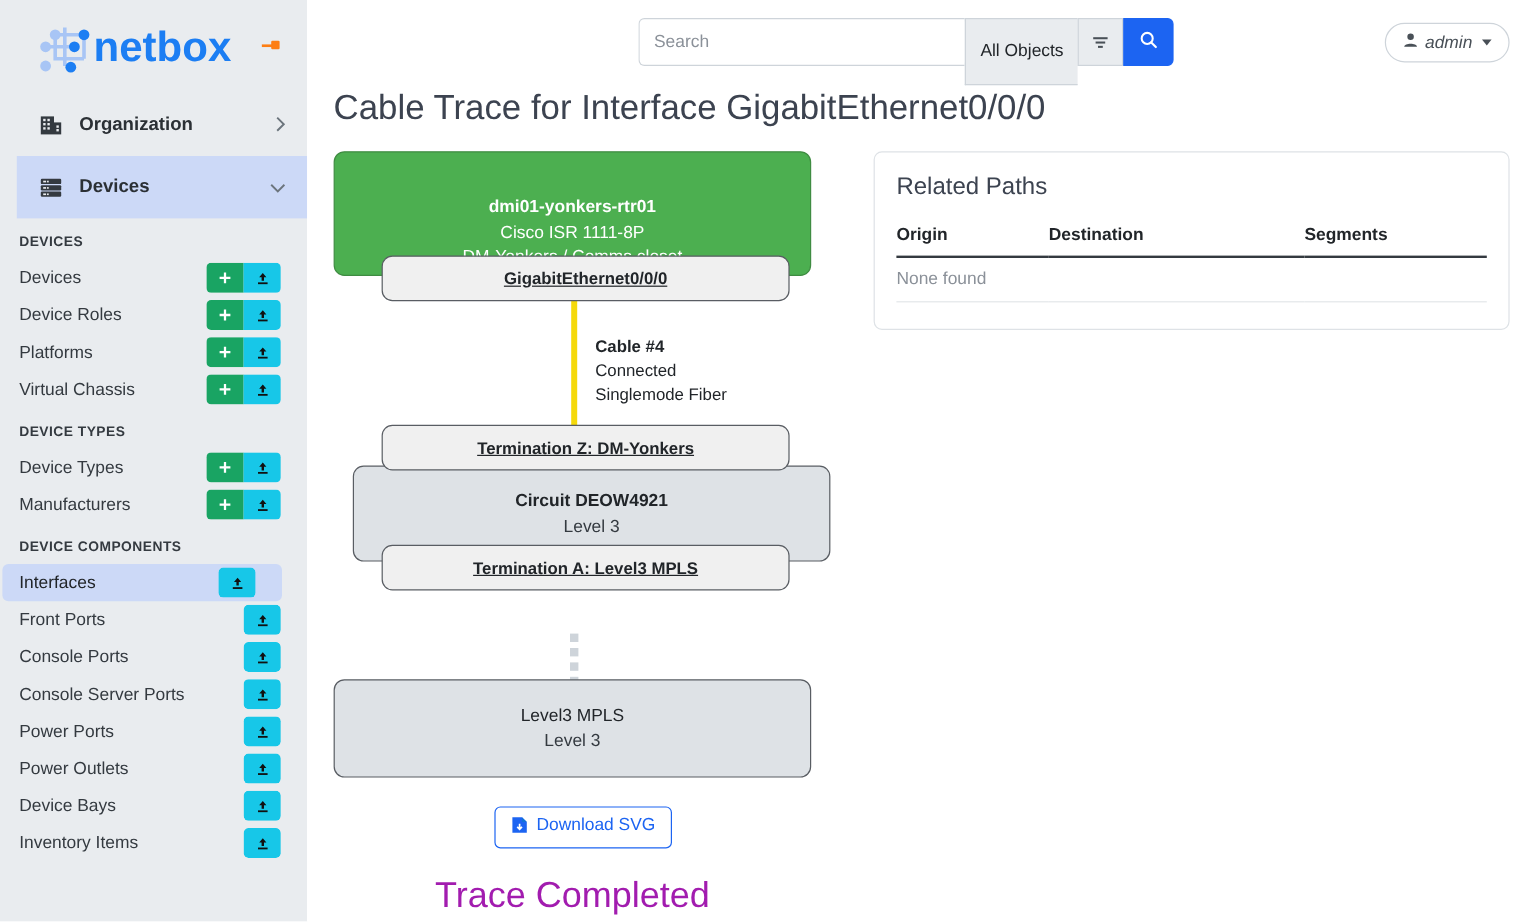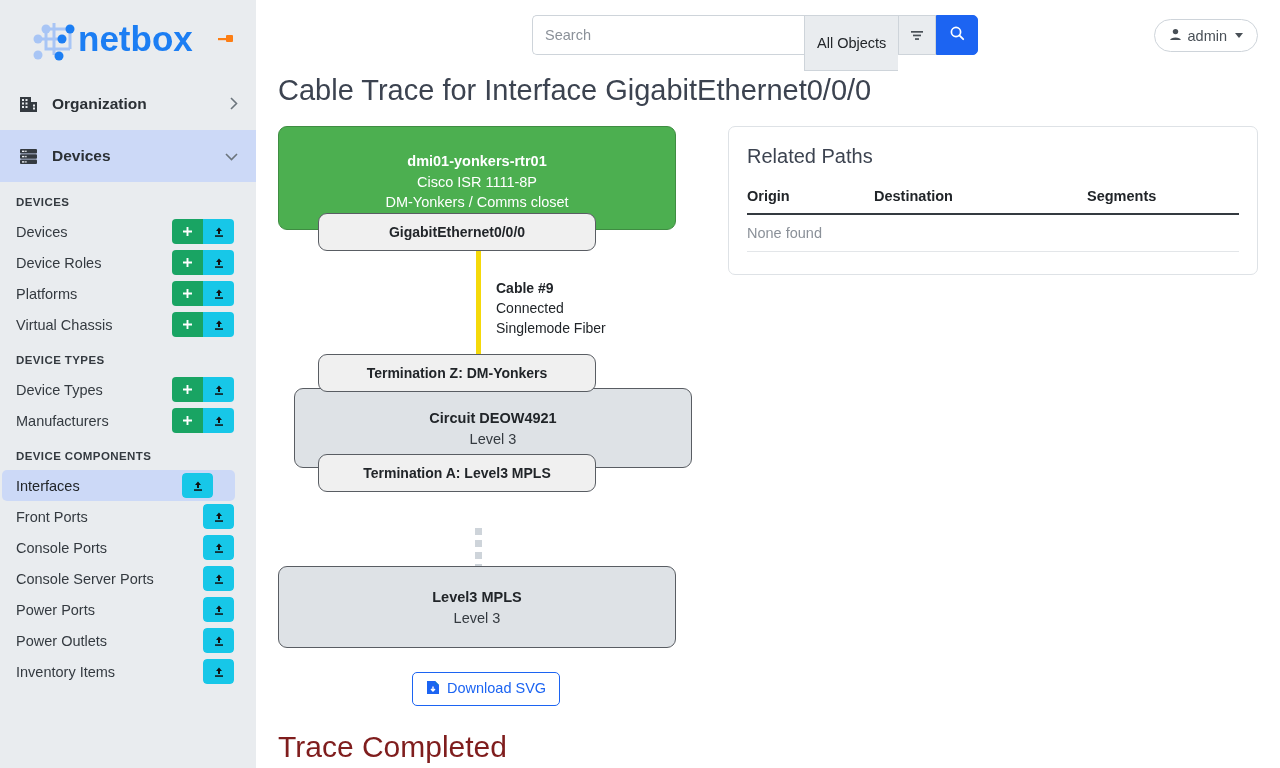--- a/index.html
+++ b/index.html
@@ -32,20 +32,21 @@
     width: 16px; height: 12px;
   }
   .nav-group-row {
     display: flex; align-items: center;
     height: 52px;
     padding: 0 18px 0 14px;
     cursor: pointer;
     font-size: 15.5px;
     font-weight: bold;
     color: #2b3035;
+    margin-left: 14px;
   }
   .nav-group-row.active { background: #ccd9f7; }
   .nav-group-row .g-icon {
     width: 28px; height: 20px;
     display: flex; align-items: center; justify-content: center;
     margin-right: 10px;
   }
   .nav-group-row .g-label { flex: 1; }
   .chev { color: #6c757d; font-size: 13px; line-height: 1; }
 
@@ -153,20 +154,21 @@
     height: 33px;
     border: 1px solid #ced4da;
     border-radius: 17px;
     background: #fff;
     display: flex; align-items: center;
     gap: 6px;
     padding: 0 14px;
     font-size: 14.5px;
     color: #495057;
     cursor: pointer;
+    font-style: italic;
   }
   .caret-dn {
     width: 0; height: 0;
     border-left: 4.5px solid transparent;
     border-right: 4.5px solid transparent;
     border-top: 5px solid #495057;
     margin-left: 2px;
   }
 
   .page-title {
@@ -192,36 +194,37 @@
   .node {
     border-radius: 9px;
     border: 1px solid #595d63;
     text-align: center;
     position: relative;
   }
   .node-device {
     background: #4caf50;
     border-color: #3f8c42;
     height: 104px;
-    padding-top: 24px;
+    padding-top: 36px;
     color: #fff;
   }
   .node-device .n-title { font-weight: bold; font-size: 14.5px; line-height: 21px; }
   .node-device .n-sub   { font-size: 14.5px; line-height: 20px; }
 
   .term-box {
-    width: 278px;
+    width: 340px;
     height: 38px;
     background: #f0f0f0;
     border: 1px solid #595d63;
     border-radius: 9px;
     display: flex; align-items: center; justify-content: center;
     font-size: 14px; font-weight: bold; color: #212529;
     position: absolute; left: 40px;
     z-index: 3;
+    text-decoration: underline;
   }
   .cable-line {
     position: absolute;
     left: 198px;
     width: 5px;
     background: #f5d90a;
     z-index: 1;
   }
   .cable-label {
     position: absolute;
@@ -252,41 +255,41 @@
 
   .node-provider {
     background: #dee2e6;
     border: 1px solid #595d63;
     border-radius: 9px;
     width: 398px; height: 82px;
     position: absolute; left: 0;
     display: flex; flex-direction: column;
     align-items: center; justify-content: center;
   }
-  .node-provider .p-title { font-weight: bold; font-size: 14.5px; line-height: 21px; }
+  .node-provider .p-title { font-weight: normal; font-size: 14.5px; line-height: 21px; }
   .node-provider .p-sub   { font-size: 14.5px; line-height: 20px; color: #343a40; }
 
   .dl-btn {
     position: absolute;
     left: 134px;
     display: inline-flex; gap: 7px;
     border: 1px solid #1c64f2;
     color: #1c64f2;
     background: #fff;
     border-radius: 5px;
     padding: 7px 13px;
     font-size: 14.5px;
     cursor: pointer;
     white-space: nowrap;
   }
   .trace-status {
     position: absolute;
-    width: 398px; text-align: left;
+    width: 398px; text-align: center;
     font-size: 30px;
-    color: #7f1d1d;
+    color: #a21caf;
   }
 
   
   .card {
     border: 1px solid #dee2e6;
     border-radius: 7px;
     background: #fff;
     padding: 18px 18px 22px 18px;
   }
   .card-title {
@@ -555,20 +558,31 @@
       <span class="btn-group-mini">
         <span class="mini-btn mini-up mini-only">
           <svg width="12" height="12" viewBox="0 0 12 12">
               <path d="M6 1.5 L9 5 H7 V8 H5 V5 H3 Z" fill="#111"></path>
               <rect x="2" y="9.3" width="8" height="1.5" fill="#111"></rect>
             </svg>
         </span>
       </span>
     </div>
     <div class="nav-item">
+      <span class="ni-label">Device Bays</span>
+      <span class="btn-group-mini">
+        <span class="mini-btn mini-up mini-only">
+          <svg width="12" height="12" viewBox="0 0 12 12">
+              <path d="M6 1.5 L9 5 H7 V8 H5 V5 H3 Z" fill="#111"></path>
+              <rect x="2" y="9.3" width="8" height="1.5" fill="#111"></rect>
+            </svg>
+        </span>
+      </span>
+    </div>
+    <div class="nav-item">
       <span class="ni-label">Inventory Items</span>
       <span class="btn-group-mini">
         <span class="mini-btn mini-up mini-only">
           <svg width="12" height="12" viewBox="0 0 12 12">
               <path d="M6 1.5 L9 5 H7 V8 H5 V5 H3 Z" fill="#111"></path>
               <rect x="2" y="9.3" width="8" height="1.5" fill="#111"></rect>
             </svg>
         </span>
       </span>
     </div>
@@ -622,21 +636,21 @@
             <div class="n-sub">Cisco ISR 1111-8P</div>
             <div class="n-sub">DM-Yonkers / Comms closet</div>
           </div>
 
           <div class="term-box" style="top:87px;">
             <span>GigabitEthernet0/0/0</span>
           </div>
 
           <div class="cable-line" style="top:124px;height:124px;"></div>
           <div class="cable-label" style="top:152px;">
-            <div class="cl-title">Cable #9</div>
+            <div class="cl-title">Cable #4</div>
             <div>Connected</div>
             <div>Singlemode Fiber</div>
           </div>
 
           <div class="term-box" style="top:228px;">
             <span>Termination Z: DM-Yonkers</span>
           </div>
           <div class="node-circuit" style="top:262px;">
             <div class="c-title">Circuit DEOW4921</div>
             <div class="c-sub">Level 3</div>

